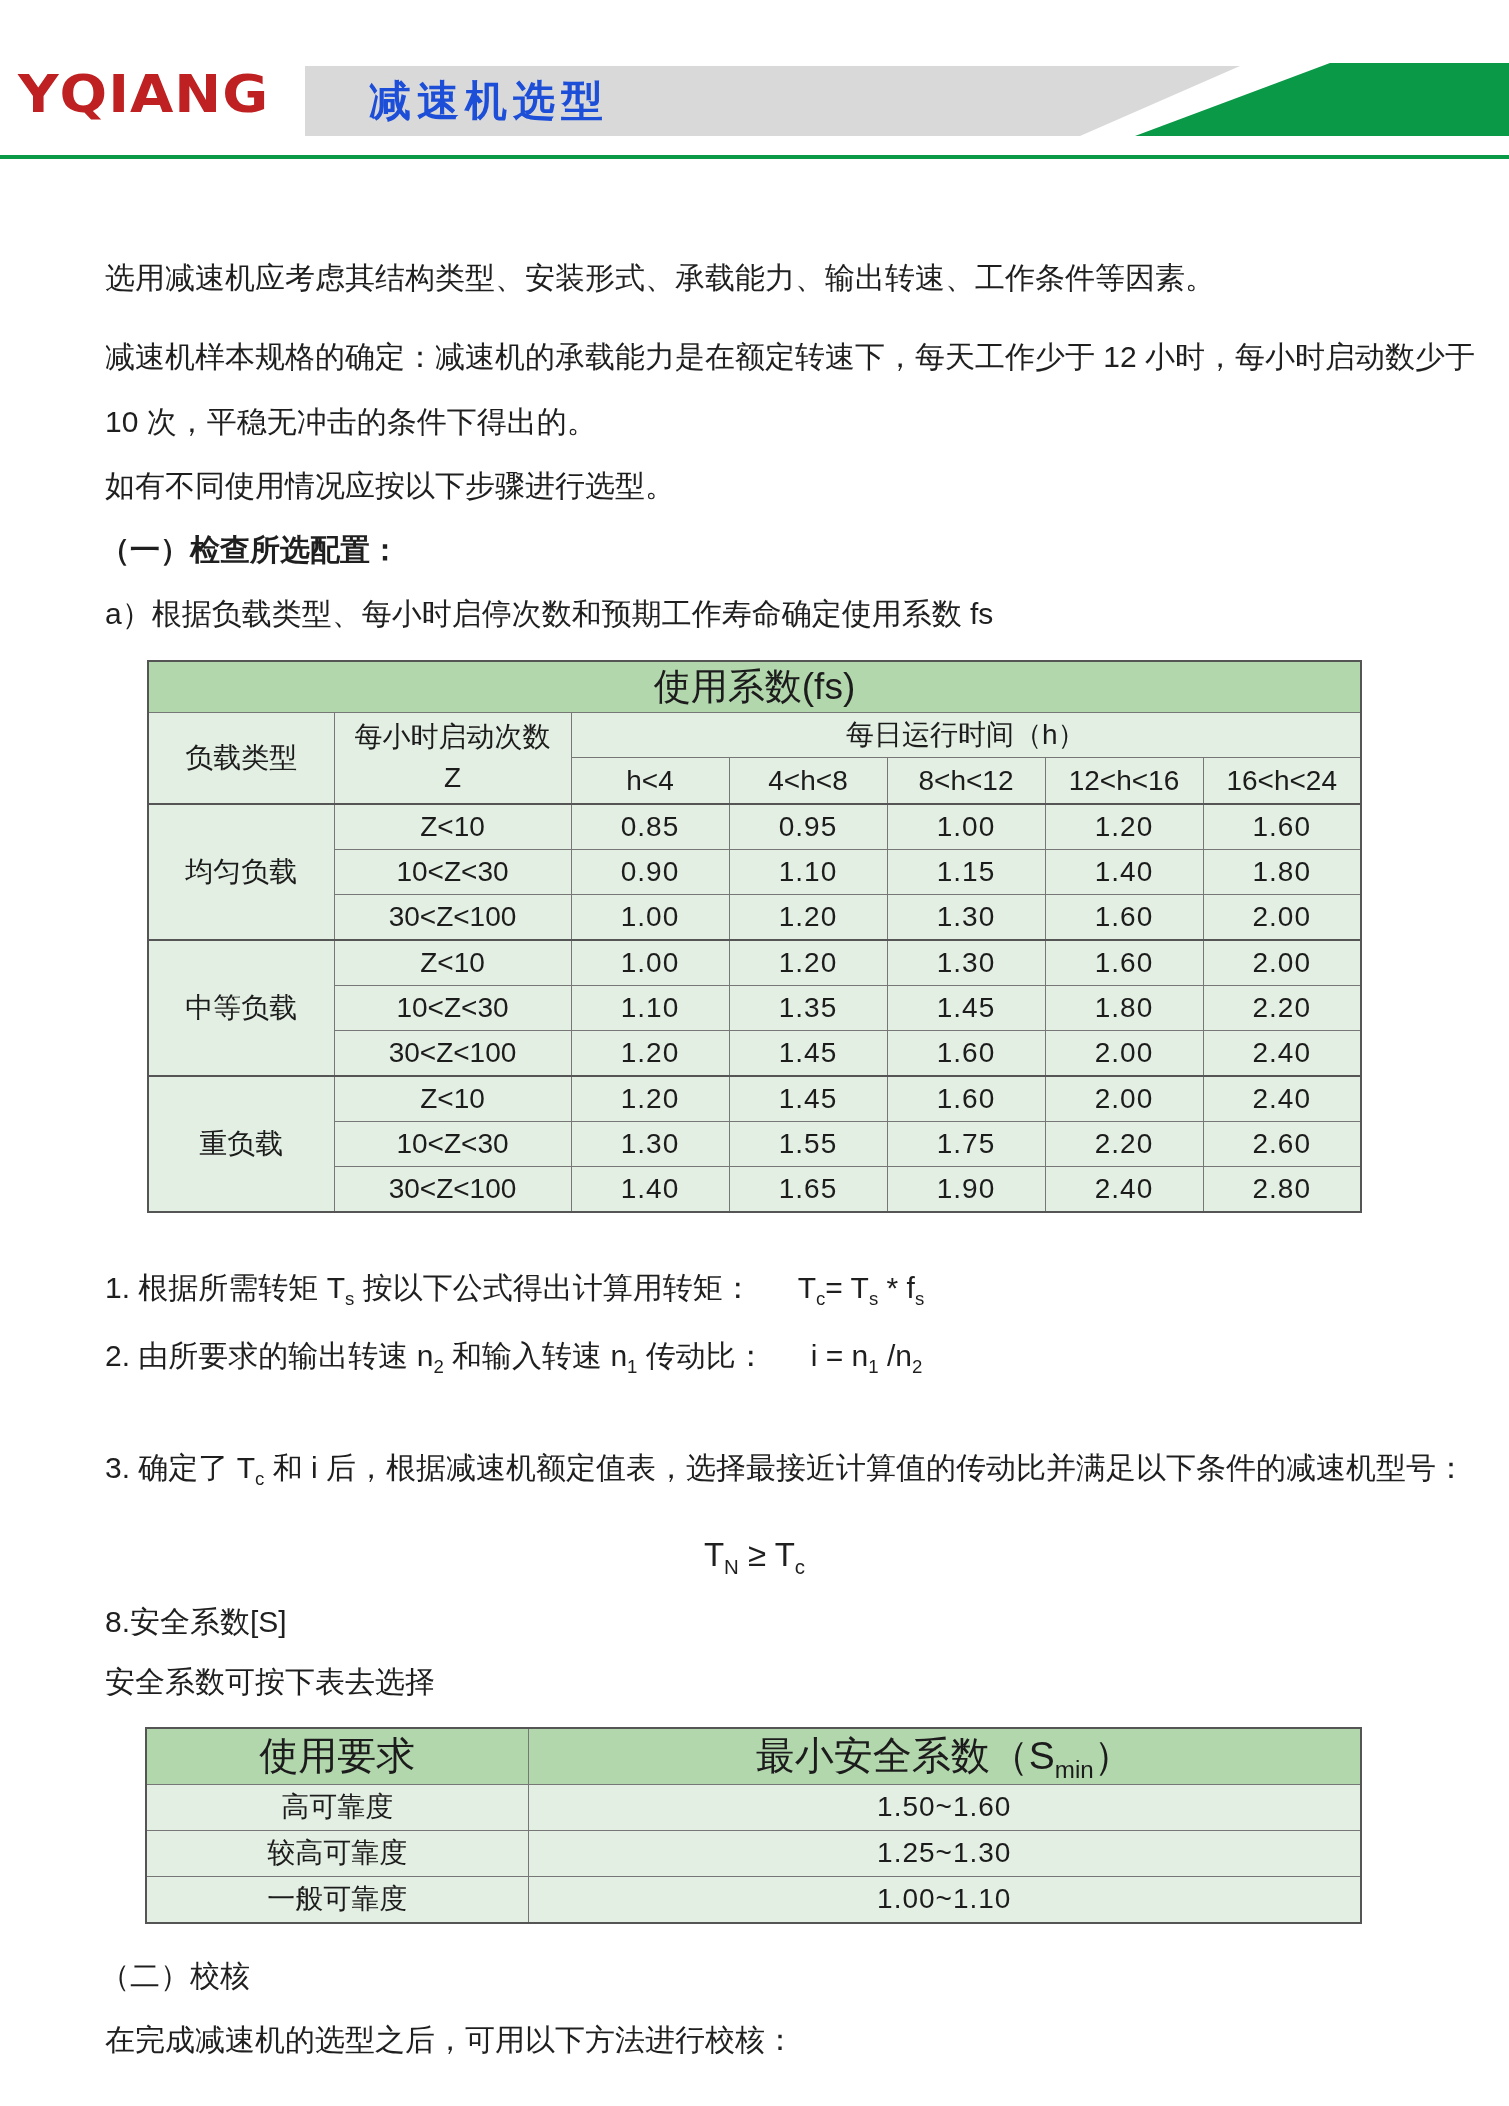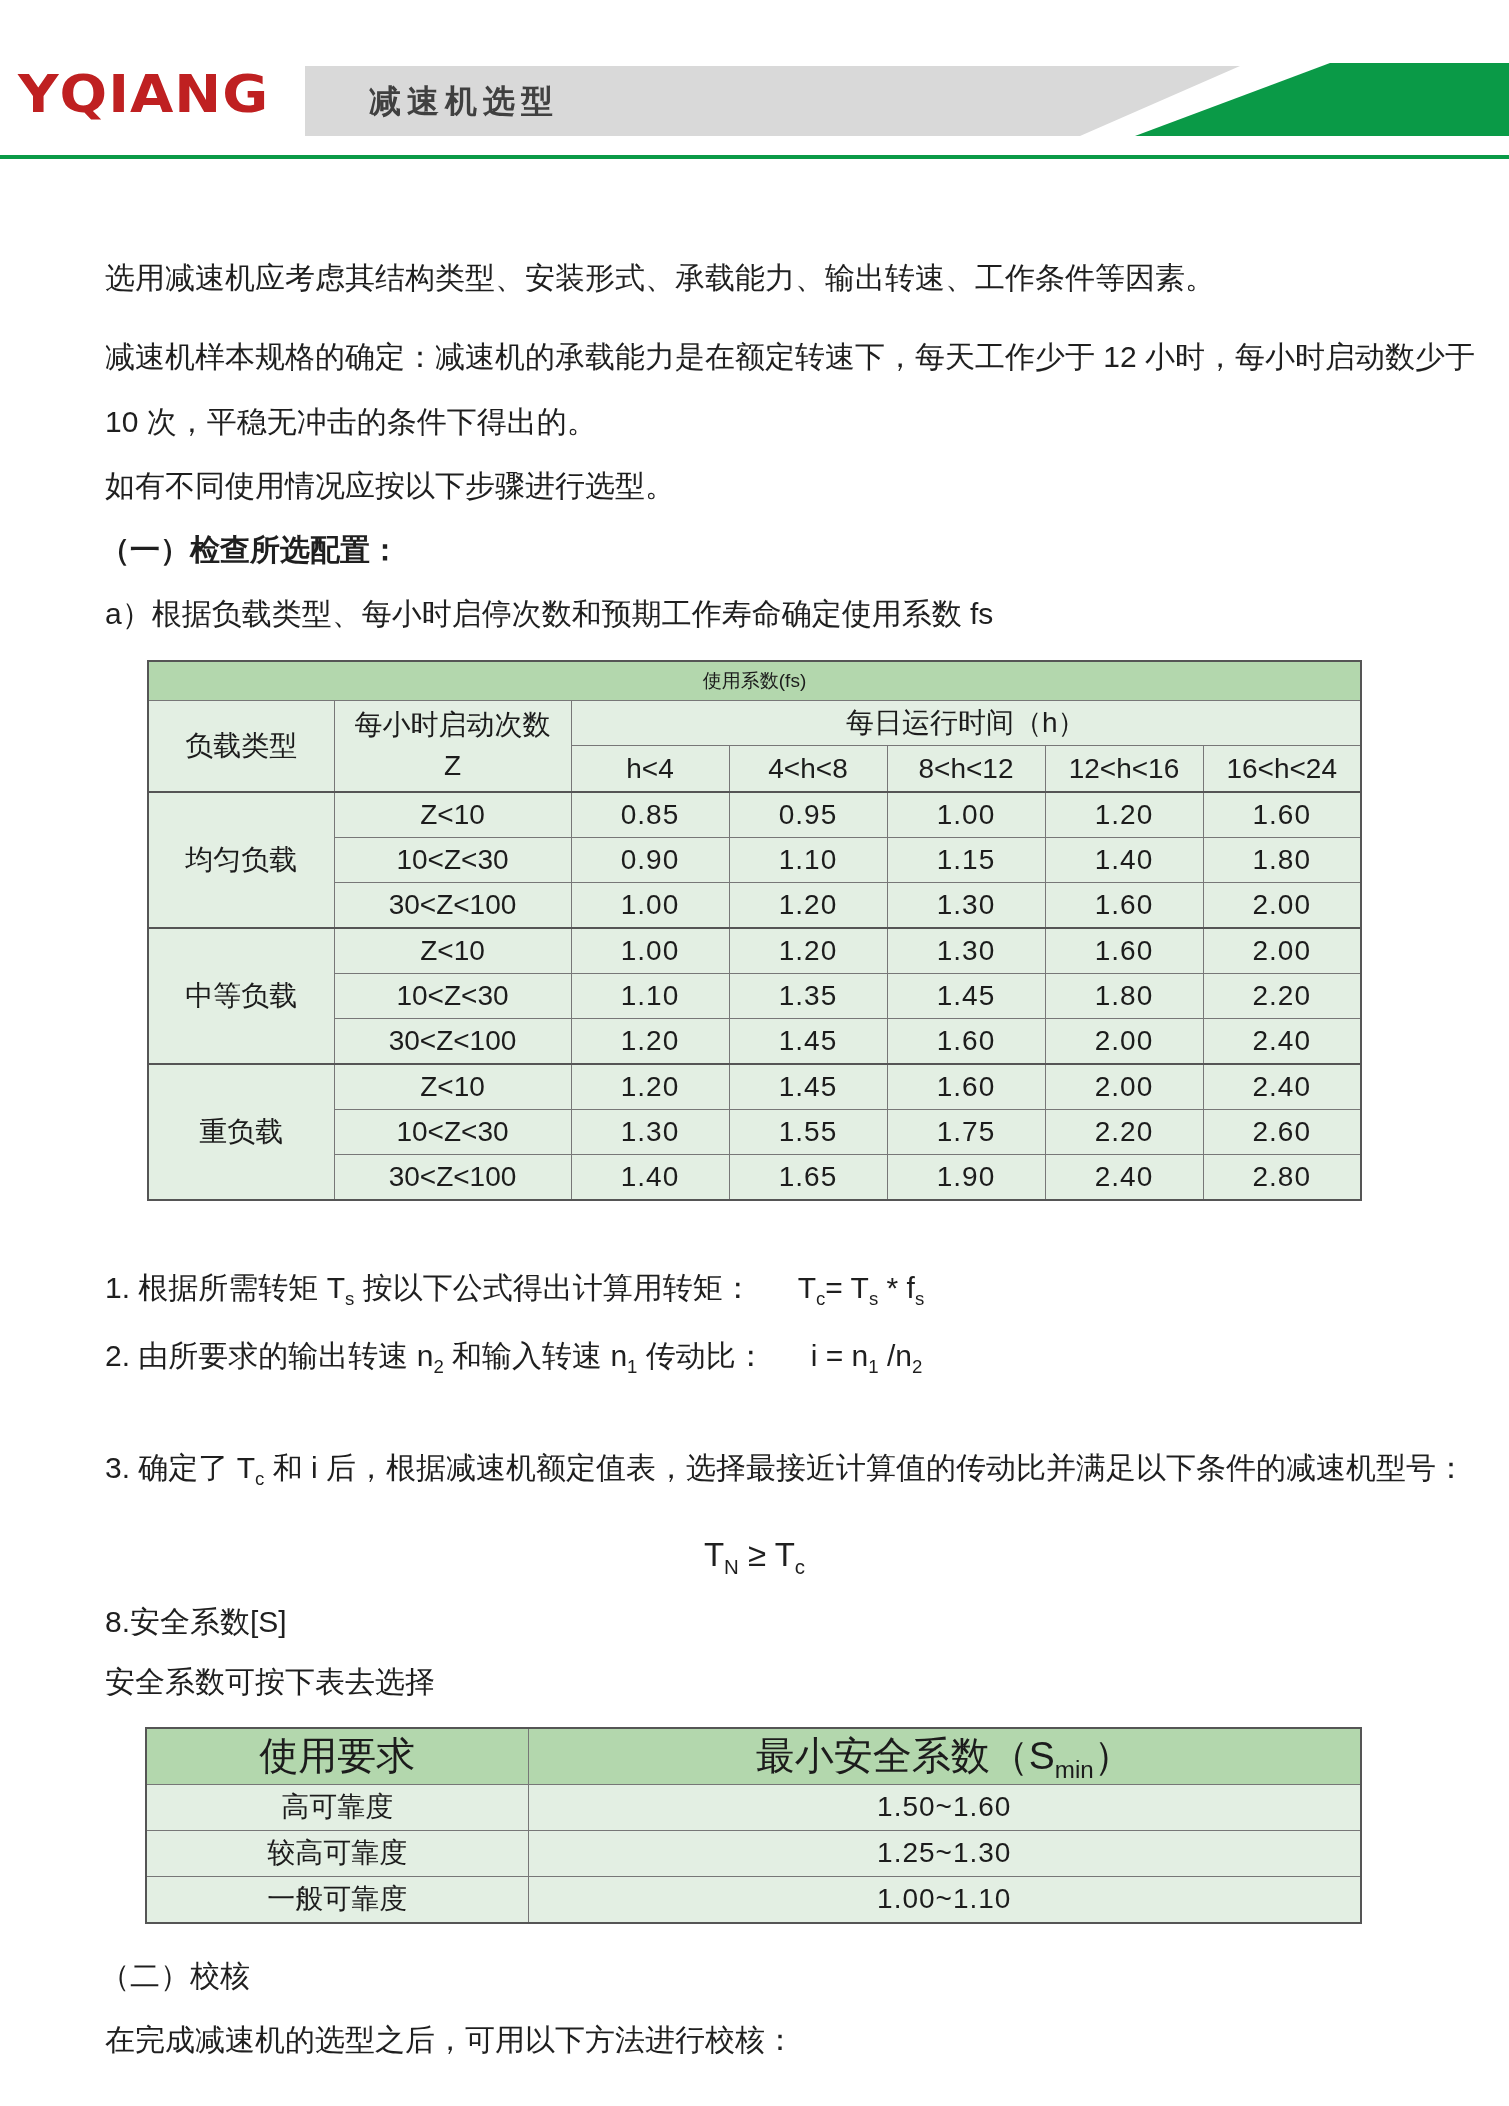--- a/index.html
+++ b/index.html
@@ -11,22 +11,22 @@
   .logo{
     position:absolute;left:18px;top:64px;font-size:56px;font-weight:900;
     color:#bf2021;letter-spacing:1px;transform:scaleY(.92);transform-origin:top left;
     font-family:"DejaVu Sans","Liberation Sans",sans-serif;
   }
   .banner{
     position:absolute;left:305px;top:66px;width:935px;height:70px;background:#d9d9d9;
     clip-path:polygon(0 0,100% 0,calc(100% - 160px) 100%,0 100%);
   }
   .banner .title{
-    line-height:70px;padding-left:64px;font-size:32px;font-weight:bold;
-    letter-spacing:6px;color:#404040;
+    line-height:70px;padding-left:64px;font-size:42px;font-weight:bold;
+    letter-spacing:6px;color:#1d4ed8;
   }
   .green-shape{
     position:absolute;left:1130px;top:63px;width:379px;height:73px;background:#0a9a47;
     clip-path:polygon(200px 0,100% 0,100% 100%,5px 100%);
   }
   .green-rule{position:absolute;left:0;top:155px;width:1509px;height:4px;background:#0a9a47;}
   
   .line{position:absolute;left:105px;font-size:30px;white-space:nowrap;color:#1f1f1f;}
   .bold{font-weight:bold;}
   #para1{top:258px;}
@@ -49,21 +49,21 @@
   table{border-collapse:collapse;table-layout:fixed;position:absolute;}
   #t1{left:147px;top:660px;width:1213px;}
   #t2{left:145px;top:1727px;width:1215px;}
   td{
     border:1px solid #777;padding:0;text-align:center;vertical-align:middle;
     font-size:28px;background:#e3efe3;color:#1c1c1c;
   }
   #t1{border:2px solid #555;}
   #t2{border:2px solid #555;}
   .hdr-green{background:#b3d7ad;}
-  .t1-title{height:38px;font-size:19px;}
+  .t1-title{height:38px;font-size:37px;}
   .t1-h2 td{height:44px;}
   .t1-h3 td{height:45px;}
   .t1-data td{height:44px;}
   .group-start td{border-top:2px solid #555;}
   .val{letter-spacing:1px;}
   .z2{line-height:1.45;}
   #t2 .t2-hdr td{height:53px;font-size:39px;}
   #t2 .t2-row td{height:45px;}
 </style>
 </head>

